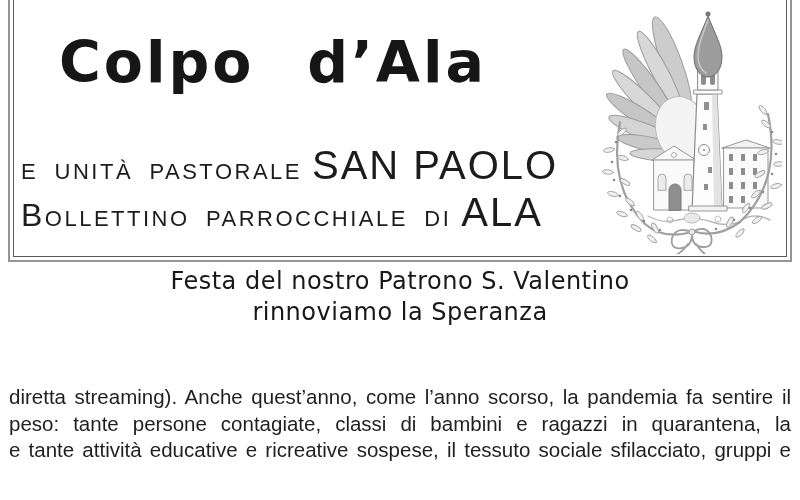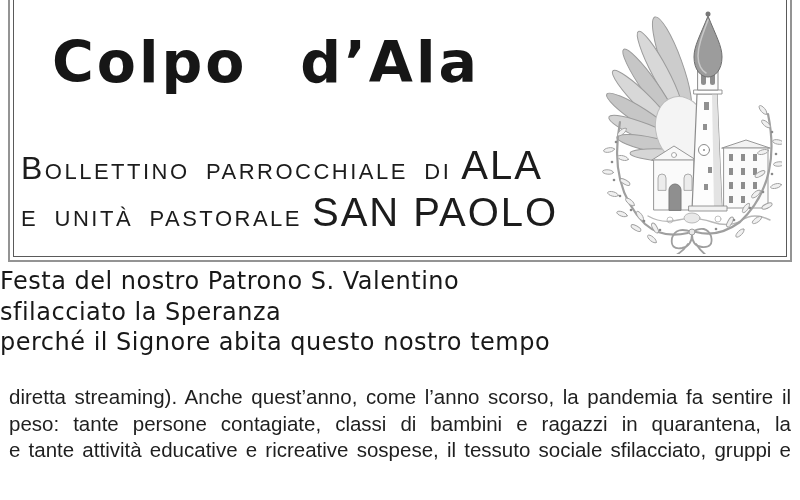--- a/index.html
+++ b/index.html
@@ -10,38 +10,38 @@
   
   .frame-outer{
     position:absolute;left:8px;top:-18px;width:784px;height:280px;
     border:2px solid #949494;box-sizing:border-box;padding:3px;background:#fff;
   }
   .frame-inner{
     width:100%;height:100%;border:1px solid #5a5a5a;box-sizing:border-box;
   }
   
   .masthead-title{
-    position:absolute;left:52px;top:32px;
+    position:absolute;left:59px;top:32px;
     font-family:"DejaVu Sans",sans-serif;font-weight:bold;
     font-size:57px;line-height:60px;letter-spacing:3px;word-spacing:30px;
     white-space:nowrap;color:#161616;
   }
   
   .masthead-subtitle{position:absolute;left:21px;top:146px;}
   .sub-line{white-space:nowrap;line-height:39px;color:#1c1c1c;}
   .sc{
     font-variant:small-caps;font-size:32px;letter-spacing:2.5px;
     word-spacing:5px;margin-right:10px;
   }
   .sc-big{font-size:40px;letter-spacing:2px;}
   
   .emblem{position:absolute;left:600px;top:2px;}
   
   .motto{
-    position:absolute;left:0;top:266px;width:100%;text-align:left;
+    position:absolute;left:0;top:266px;width:100%;text-align:center;
     font-family:"DejaVu Sans",sans-serif;font-size:24px;line-height:30.5px;
     color:#181818;letter-spacing:0.5px;
   }
   .motto div{white-space:nowrap;}
   
   .article{
     position:absolute;left:9px;right:9px;top:384px;
     font-size:20.5px;line-height:26.5px;color:#1f1f1f;
   }
   .article-line{
@@ -55,24 +55,24 @@
 <div class="page">
 
   <div class="frame-outer">
     <div class="frame-inner"></div>
   </div>
 
   <div class="masthead-title">Colpo d’Ala</div>
 
   <div class="masthead-subtitle">
     <div class="sub-line">
-      <span class="sc">Bollettino parrocchiale di</span><span class="sc-big">ALA</span>
+      <span class="sc">e unità pastorale</span><span class="sc-big">SAN PAOLO</span>
     </div>
     <div class="sub-line">
-      <span class="sc">e unità pastorale</span><span class="sc-big">SAN PAOLO</span>
+      <span class="sc">Bollettino parrocchiale di</span><span class="sc-big">ALA</span>
     </div>
   </div>
 
   <svg class="emblem" width="182" height="252" viewBox="0 0 182 252" role="img">
     <g stroke-linecap="round" stroke-linejoin="round">
 
       <g stroke="#9b9b9b" stroke-width="1">
         <ellipse cx="72" cy="62" rx="50" ry="10" transform="rotate(70 72 62)" fill="#cccccc"></ellipse>
         <ellipse cx="60" cy="70" rx="46" ry="8" transform="rotate(62 60 70)" fill="#d8d8d8"></ellipse>
         <ellipse cx="50" cy="85" rx="46" ry="8" transform="rotate(55 50 85)" fill="#c6c6c6"></ellipse>
@@ -186,22 +186,21 @@
         <path d="M92 230 q14 -8 19 4 q3 12 -9 11 q-10 -1 -10 -13"></path>
         <path d="M88 242 q-6 9 -16 13"></path>
         <path d="M96 242 q6 9 14 14"></path>
       </g>
       <circle cx="92" cy="230" r="3" fill="#e8e8e8" stroke="#9f9f9f" stroke-width="1"></circle>
     </g>
   </svg>
 
   <div class="motto">
     <div>Festa del nostro Patrono S. Valentino</div>
-    <div>sfilacciato la Speranza</div>
-    <div>perché il Signore abita questo nostro tempo</div>
+    <div>rinnoviamo la Speranza</div>
   </div>
 
   <div class="article">
     <div class="article-line">diretta streaming). Anche quest’anno, come l’anno scorso, la pandemia fa sentire il suo</div>
     <div class="article-line">peso: tante persone contagiate, classi di bambini e ragazzi in quarantena, la catechesi</div>
     <div class="article-line">e tante attività educative e ricreative sospese, il tessuto sociale sfilacciato, gruppi e</div>
   </div>
 
 </div>
 

